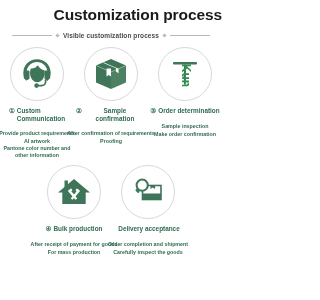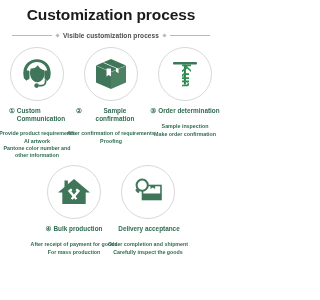--- a/index.html
+++ b/index.html
@@ -15,21 +15,21 @@
   }
   .page {
     position: relative;
     width: 222px;
     height: 300px;
     background: #ffffff;
   }
 
   
   .title {
-    text-align: center;
+    text-align: right;
     font-size: 15.5px;
     font-weight: bold;
     color: #1a1a1a;
     letter-spacing: -0.1px;
     padding-top: 6px;
     line-height: 18px;
   }
   .subtitle-row {
     display: flex;
     align-items: center;

